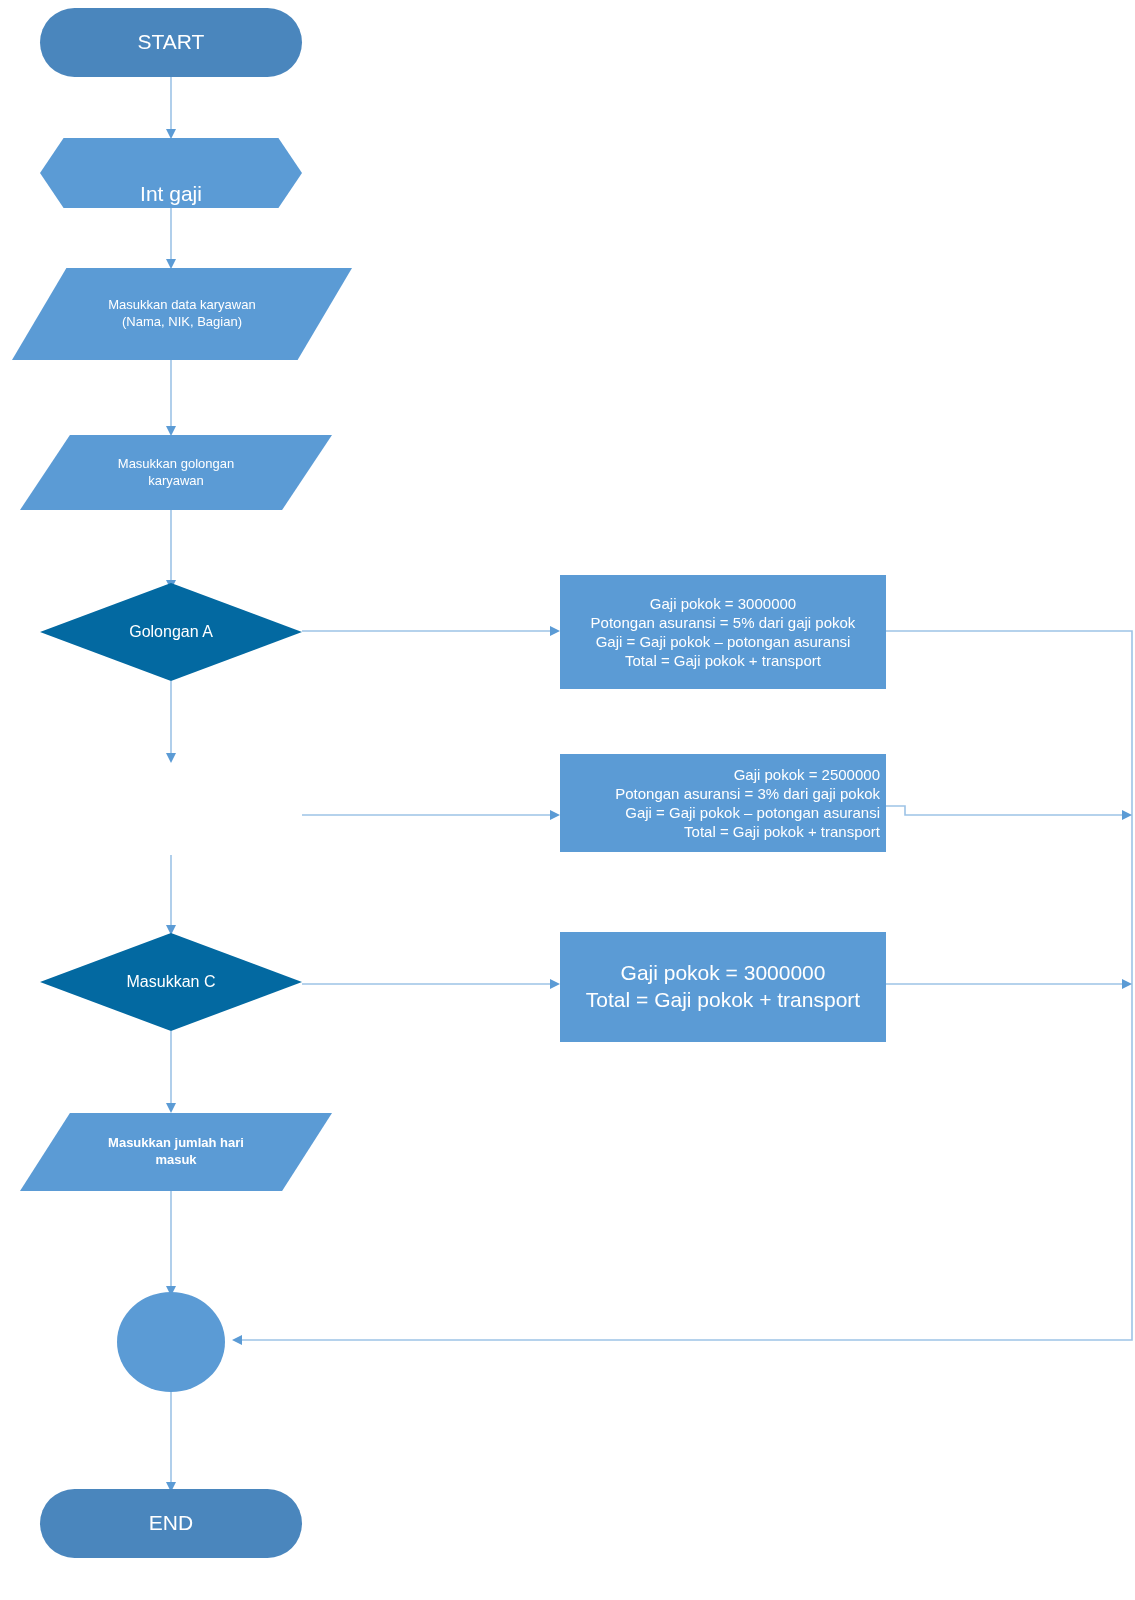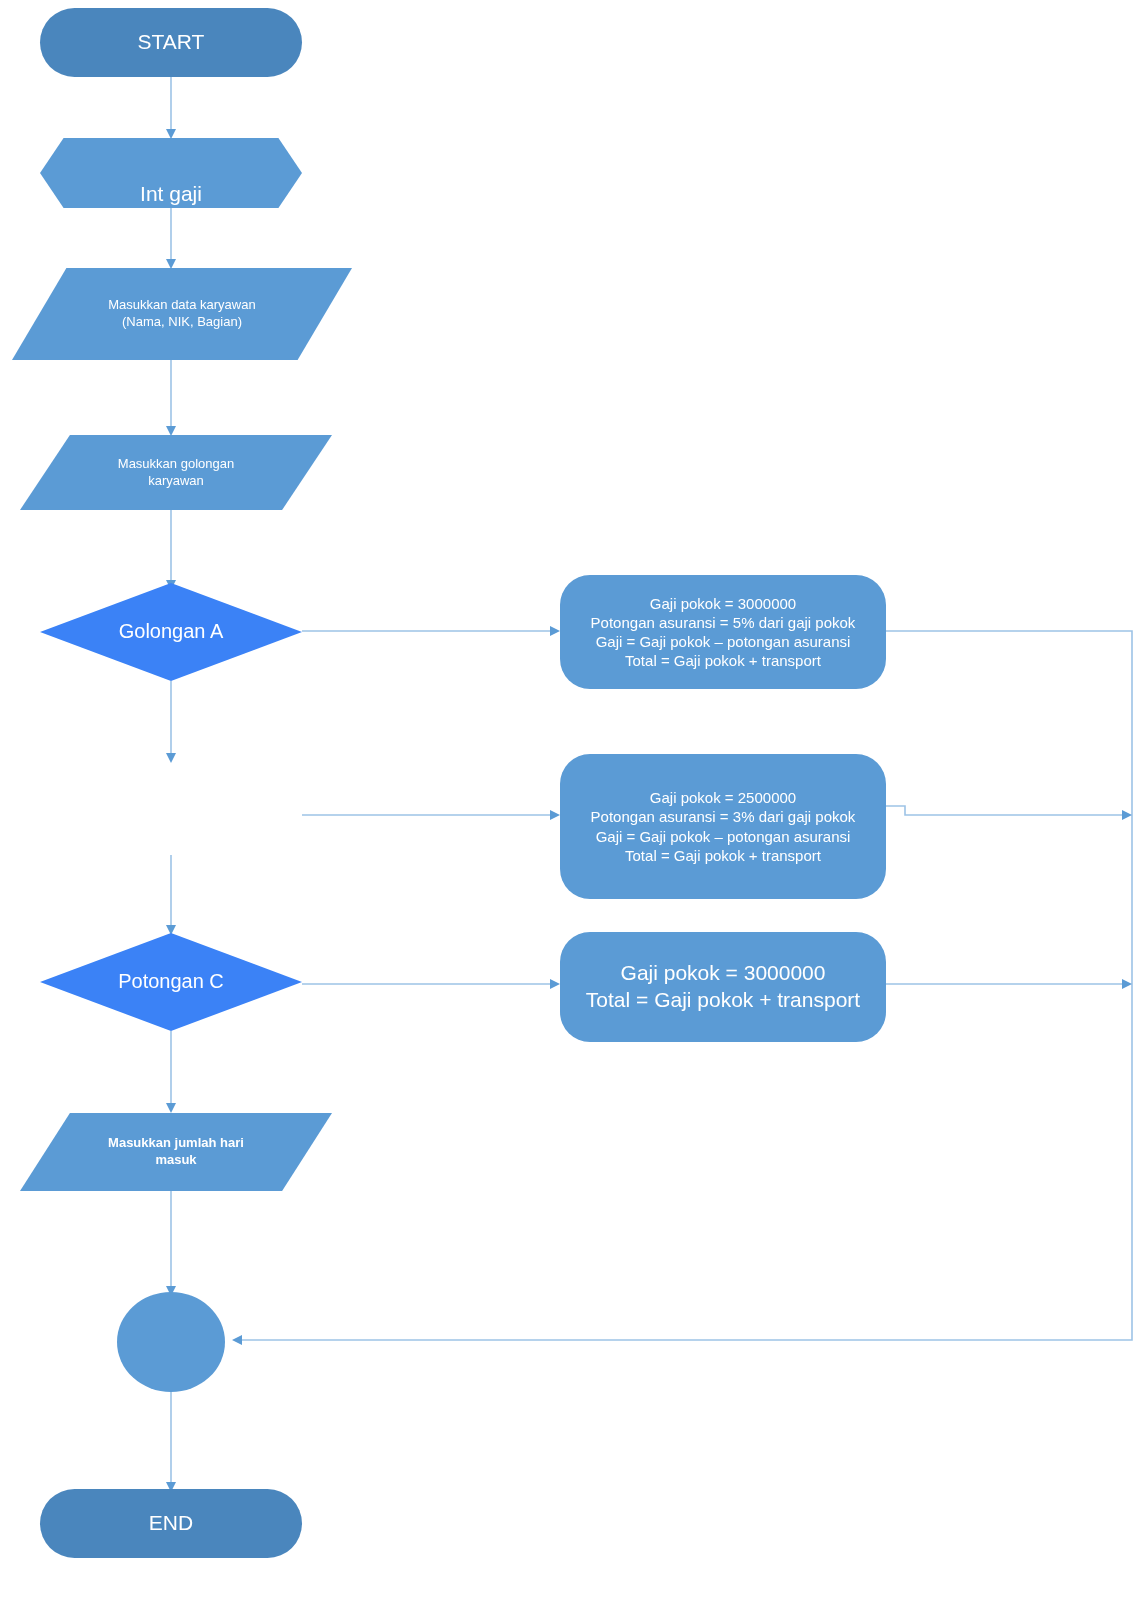--- a/index.html
+++ b/index.html
@@ -12,24 +12,24 @@
   .node .lbl{width:100%;line-height:1.28;white-space:pre-line;padding:0 6px;}
   
   .terminator{background:#4a86bd;border-radius:40px;font-size:21px;}
   
   .hexagon{background:#5b9bd5;font-size:21px;
            clip-path:polygon(9% 0%,91% 0%,100% 50%,91% 100%,9% 100%,0% 50%);align-items:flex-end;}
   
   .parallelogram{background:#5b9bd5;font-size:13px;
            clip-path:polygon(16% 0%,100% 0%,84% 100%,0% 100%);}
   
-  .diamond{background:#3b82f6;font-size:20px;
+  .diamond{background:#0369a1;font-size:16px;
            clip-path:polygon(50% 0%,100% 50%,50% 100%,0% 50%);}
   
-  .process{background:#5b9bd5;border-radius:30px;}
+  .process{background:#5b9bd5;}
   
   .circle{background:#5b9bd5;border-radius:50%;}
   svg.links{position:absolute;left:0;top:0;width:1135px;height:1600px;
             pointer-events:none;overflow:visible;}
   .ln{stroke:#9dc3e6;stroke-width:1.6;fill:none;}
   .ar{fill:#5b9bd5;}
 </style>
 </head>
 <body>
 
@@ -100,31 +100,31 @@
     <span class="lbl">Masukkan golongan
 karyawan</span>
   </div>
 
   <div class="node diamond" style="left:28px;top:583px;width:262px;height:98px;">
     <span class="lbl">Golongan A</span>
   </div>
 
 
   <div class="node diamond" style="left:28px;top:933px;width:262px;height:98px;">
-    <span class="lbl">Potongan C</span>
+    <span class="lbl">Masukkan C</span>
   </div>
 
   <div class="node process" style="left:548px;top:575px;width:326px;height:114px;font-size:15px;">
     <span class="lbl">Gaji pokok = 3000000
 Potongan asuransi = 5% dari gaji pokok
 Gaji = Gaji pokok – potongan asuransi
 Total = Gaji pokok + transport</span>
   </div>
 
-  <div class="node process" style="left:548px;top:754px;width:326px;height:145px;font-size:15px;">
+  <div class="node process" style="left:548px;top:754px;width:326px;height:98px;font-size:15px;text-align:right;">
     <span class="lbl">Gaji pokok = 2500000
 Potongan asuransi = 3% dari gaji pokok
 Gaji = Gaji pokok – potongan asuransi
 Total = Gaji pokok + transport</span>
   </div>
 
   <div class="node process" style="left:548px;top:932px;width:326px;height:110px;font-size:21px;">
     <span class="lbl">Gaji pokok = 3000000
 Total = Gaji pokok + transport</span>
   </div>

